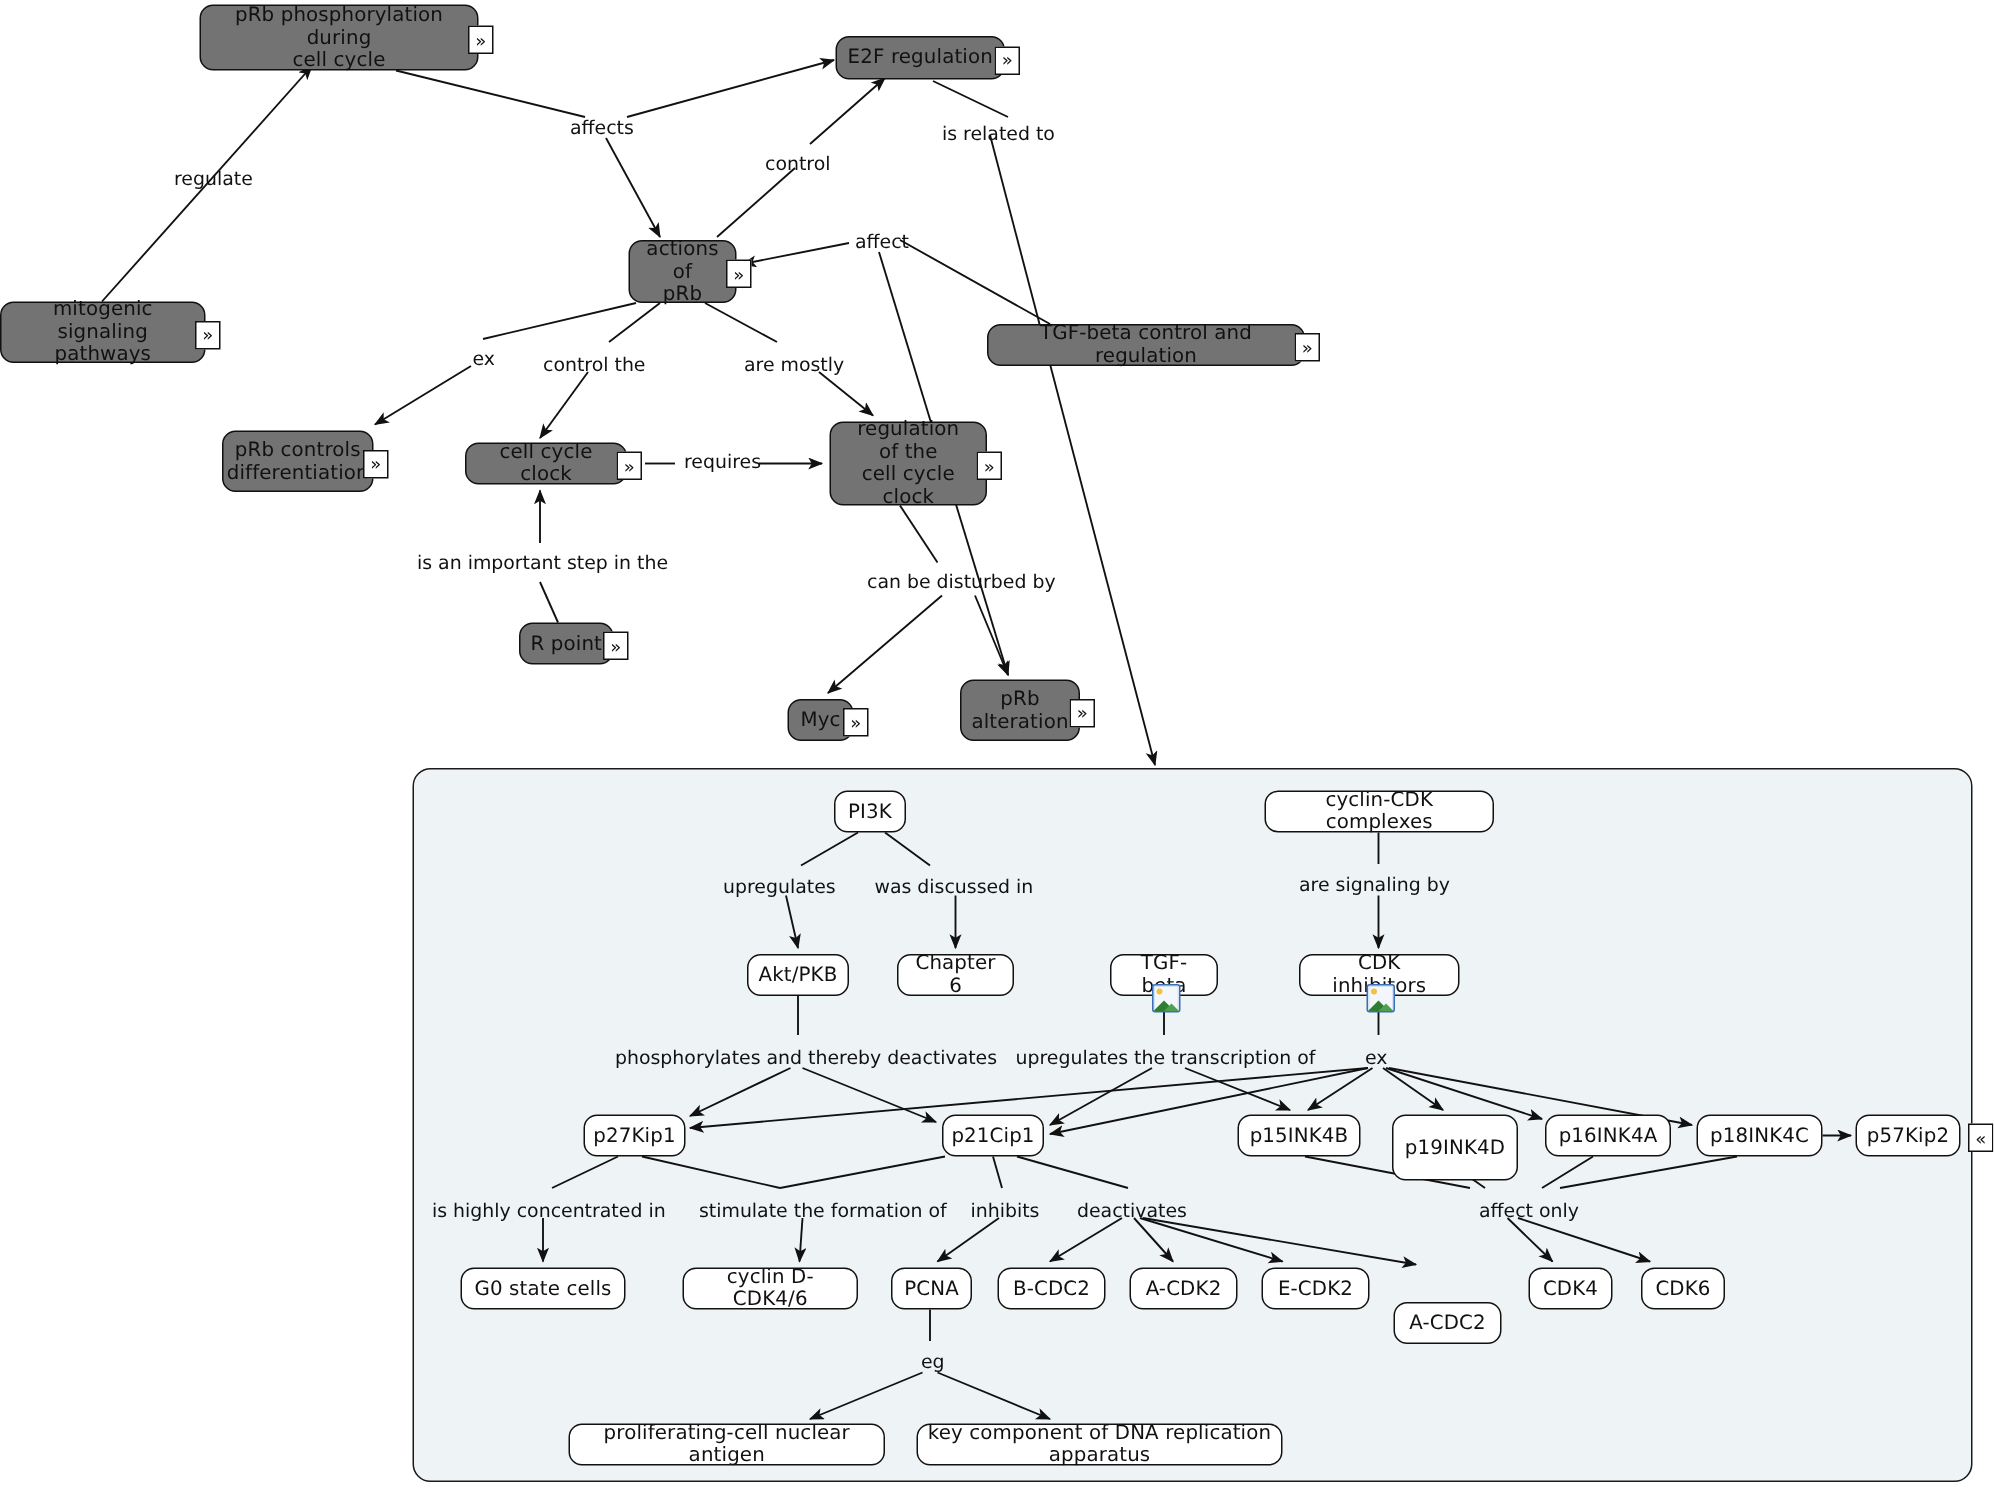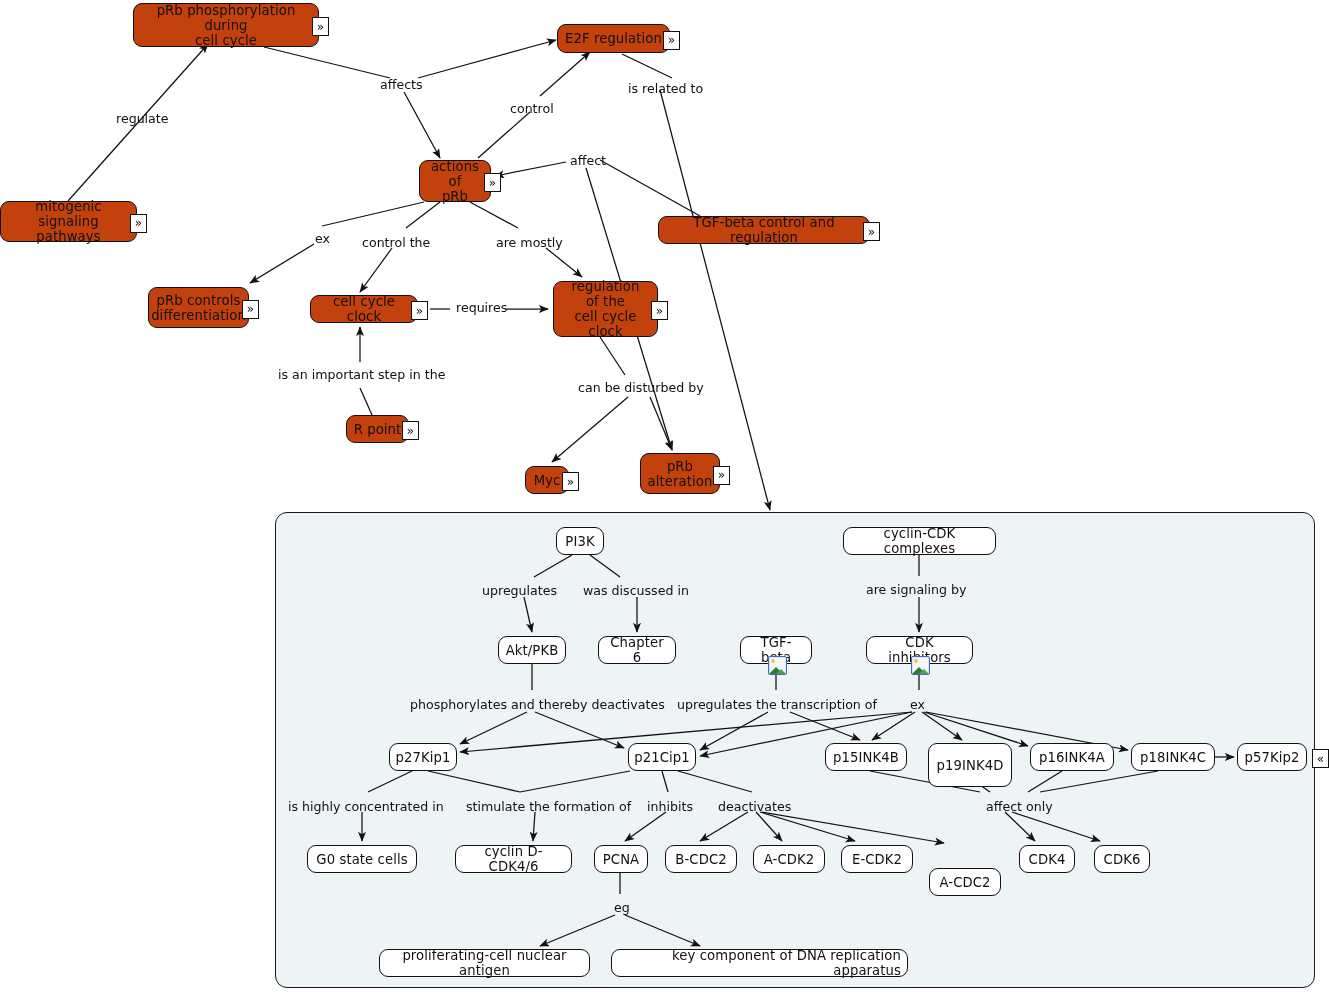--- a/index.html
+++ b/index.html
@@ -25,21 +25,21 @@
     text-align:center;
     border:1.3px solid #111111;
     border-radius:9px;
     color:#111111;
     font-size:13.2px;
     line-height:15px;
     letter-spacing:.1px;
     padding:2px 6px;
     white-space:pre-line;
   }
-  .node.outer{background:#c2410c;}
+  .node.outer{background:#737373;}
   .node.inner{background:#ffffff;}
 
   
   .expander{
     position:absolute;
     width:15px;height:17px;
     background:#ffffff;
     border:1.2px solid #111111;
     display:flex;align-items:center;justify-content:center;
     font-size:12px;line-height:12px;
@@ -220,21 +220,21 @@
       <div class="node inner" style="left: 307px; top: 845px; width: 110px; height: 28px;"><span>G0 state cells</span></div>
       <div class="node inner" style="left: 455px; top: 845px; width: 117px; height: 28px;"><span>cyclin D-CDK4/6</span></div>
       <div class="node inner" style="left: 594px; top: 845px; width: 54px; height: 28px;"><span>PCNA</span></div>
       <div class="node inner" style="left: 665px; top: 845px; width: 72px; height: 28px;"><span>B-CDC2</span></div>
       <div class="node inner" style="left: 753px; top: 845px; width: 72px; height: 28px;"><span>A-CDK2</span></div>
       <div class="node inner" style="left: 841px; top: 845px; width: 72px; height: 28px;"><span>E-CDK2</span></div>
       <div class="node inner" style="left: 929px; top: 868px; width: 72px; height: 28px;"><span>A-CDC2</span></div>
       <div class="node inner" style="left: 1019px; top: 845px; width: 56px; height: 28px;"><span>CDK4</span></div>
       <div class="node inner" style="left: 1094px; top: 845px; width: 56px; height: 28px;"><span>CDK6</span></div>
       <div class="node inner" style="left: 379px; top: 949px; width: 211px; height: 28px;"><span>proliferating-cell nuclear antigen</span></div>
-      <div class="node inner" style="left: 611px; top: 949px; width: 297px; height: 28px; text-align: right;"><span>key component of DNA replication apparatus</span></div>
+      <div class="node inner" style="left: 611px; top: 949px; width: 244px; height: 28px;"><span>key component of DNA replication apparatus</span></div>
     </div>
   <div id="labels-layer">
       <div class="elabel" style="left: 116px; top: 112px;">regulate</div>
       <div class="elabel" style="left: 380px; top: 78px;">affects</div>
       <div class="elabel" style="left: 510px; top: 102px;">control</div>
       <div class="elabel" style="left: 628px; top: 82px;">is related to</div>
       <div class="elabel" style="left: 570px; top: 154px;">affect</div>
       <div class="elabel" style="left: 315px; top: 232px;">ex</div>
       <div class="elabel" style="left: 362px; top: 236px;">control the</div>
       <div class="elabel" style="left: 496px; top: 236px;">are mostly</div>

